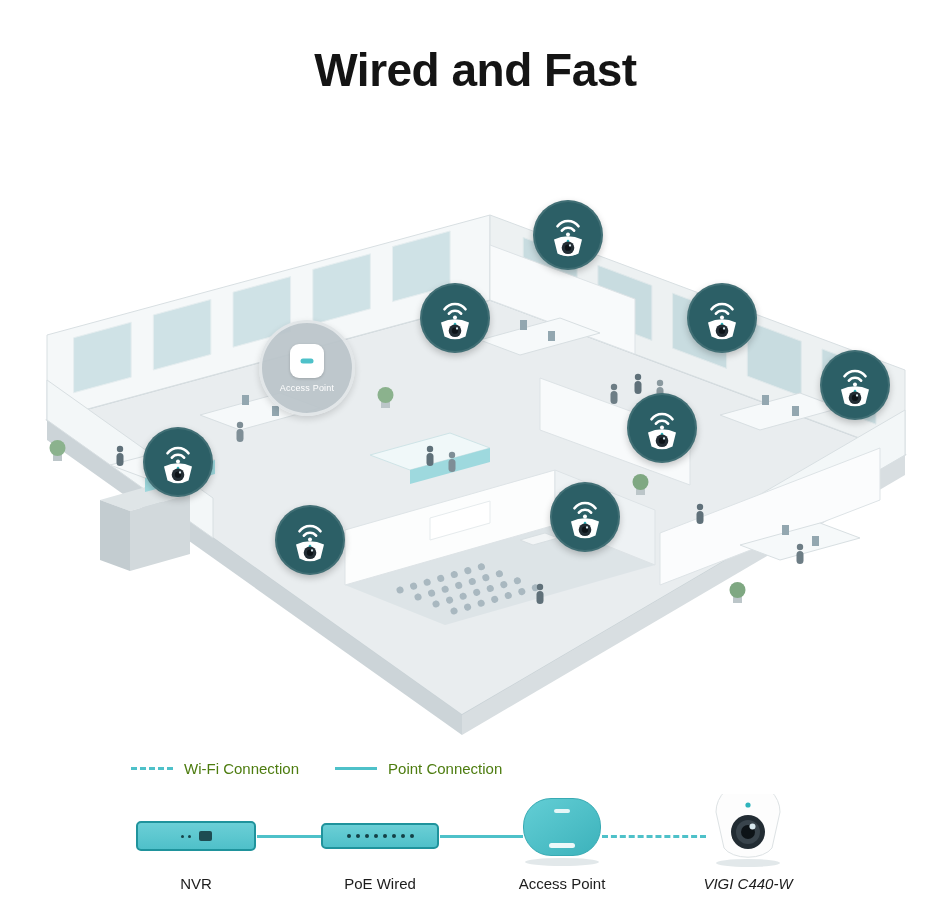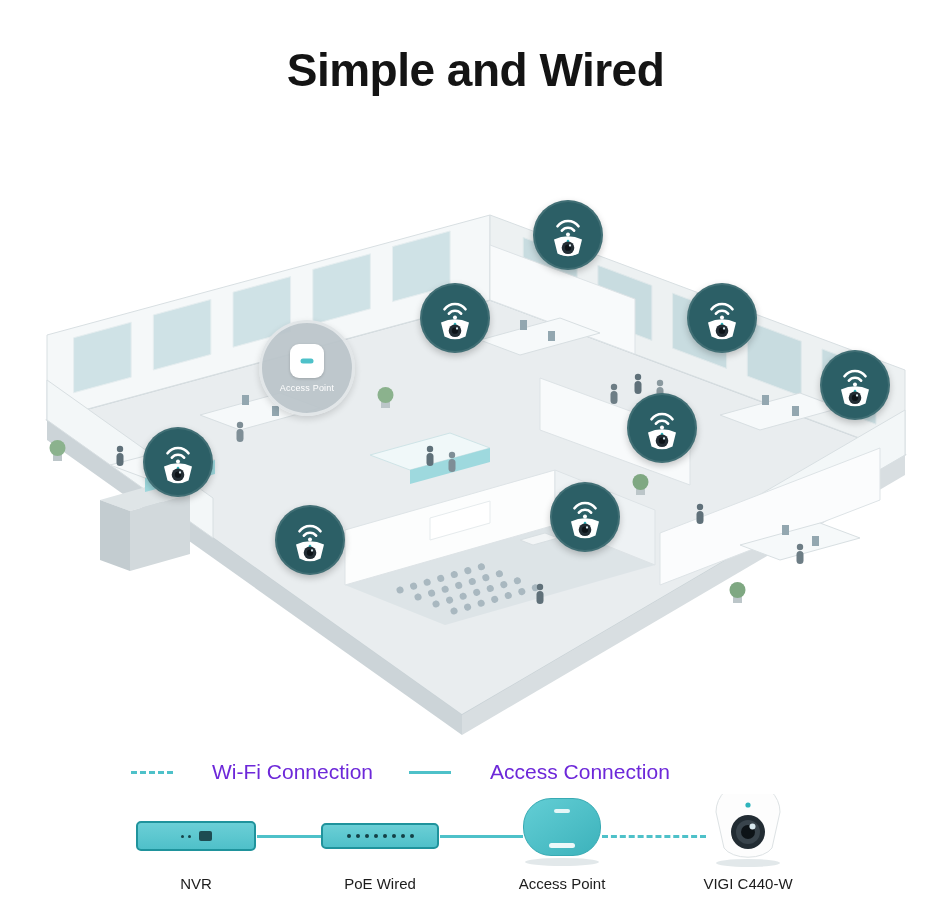--- a/index.html
+++ b/index.html
@@ -26,21 +26,21 @@
   .ap-device { width:34px; height:34px; background:#fff; border-radius:9px; position:relative;
     box-shadow:0 1px 3px rgba(0,0,0,0.18); }
   .ap-device::after { content:""; position:absolute; left:50%; top:50%; width:13px; height:5px;
     transform:translate(-50%,-50%); background:var(--accent,#4ec1c9); border-radius:3px; }
   .ap-label { font-size:9px; color:#ffffff; letter-spacing:0.2px; }
 
   .legend { position:absolute; top:760px; left:131px; display:flex; align-items:center; gap:36px; z-index:4; }
   .legend-item { display:flex; align-items:center; gap:11px; }
   .line-sample { width:42px; height:0; border-top:3px solid var(--accent,#4ec1c9); }
   .line-sample.dashed { border-top-style:dashed; }
-  .legend-label { font-size:21px; color:#6d28d9;margin-left:28px; }
+  .legend-label { font-size:15px; color:#4d7c0f; }
 
   .device-row { position:absolute; inset:0; z-index:4; pointer-events:none;padding-left:12px; }
   .device-row > * { pointer-events:auto; }
 
   .nvr-box { position:absolute; left:136px; top:821px; width:120px; height:30px;
     background:linear-gradient(#6bcfd6, var(--device-fill,#4fc0c9));
     border:2px solid var(--device-border,#1f939c); border-radius:5px;
     display:flex; align-items:center; justify-content:center; gap:4px; }
   .nvr-dot { width:3px; height:3px; background:#16444a; border-radius:50%; }
   .nvr-slot { width:13px; height:10px; background:#1d4c52; border-radius:2px; margin-left:4px; }
@@ -63,28 +63,28 @@
   .ap-device-icon::before { content:""; position:absolute; top:10px; left:50%; transform:translateX(-50%);
     width:16px; height:4px; background:rgba(255,255,255,0.85); border-radius:2px; }
   .ap-device-icon::after { content:""; position:absolute; bottom:7px; left:50%; transform:translateX(-50%);
     width:26px; height:5px; background:rgba(255,255,255,0.9); border-radius:3px; }
   .ap-shadow { position:absolute; left:525px; top:858px; width:74px; height:8px;
     background:#e2e8ea; border-radius:50%; }
 
   .camera-device { position:absolute; left:704px; top:794px; }
 
   .device-label { position:absolute; top:875px; width:120px; text-align:center; font-size:15px; color:#1c1c1c; }
-  .l-nvr { left:136px; } .l-poe { left:320px; } .l-ap { left:502px; } .l-cam { left:688px; }
+  .l-nvr { left:136px; } .l-poe { left:320px; } .l-ap { left:502px; } .l-cam { left:688px;font-style:italic; }
 </style>
 </head>
 <body>
 
 <div class="page">
 
-  <h1 class="title"><span>Simple and Wired</span><br></h1>
+  <h1 class="title"><span>Wired and Fast</span><br></h1>
 
   <svg class="illustration" width="951" height="545" viewBox="0 0 951 545">
 
     <polygon points="490,110 905,265 462,525 47,230" fill="#e9edef" stroke="#c9d2d6" stroke-width="1.5"></polygon>
     <polygon points="47,230 462,525 462,545 47,250" fill="#ccd4d8"></polygon>
     <polygon points="462,525 905,265 905,285 462,545" fill="#d8dee1"></polygon>
 
     <polygon points="345,395 555,335 655,375 445,435" fill="#dde4e7"></polygon>
 
     <polygon points="47,230 490,110 490,25 47,145" fill="#f5f8f9" stroke="#d8dfe2"></polygon>
@@ -341,21 +341,21 @@
   </div>
     </div>
 
   <div class="legend">
     <div class="legend-item">
       <span class="line-sample dashed"></span>
       <span class="legend-label">Wi-Fi Connection</span>
     </div>
     <div class="legend-item">
       <span class="line-sample"></span>
-      <span class="legend-label">Access Connection</span>
+      <span class="legend-label">Point Connection</span>
     </div>
   </div>
 
   <div class="device-row">
     <div class="nvr-box">
       <span class="nvr-dot"></span>
       <span class="nvr-dot"></span>
       <span class="nvr-slot"></span>
     </div>
     <div class="connector c1"></div>

